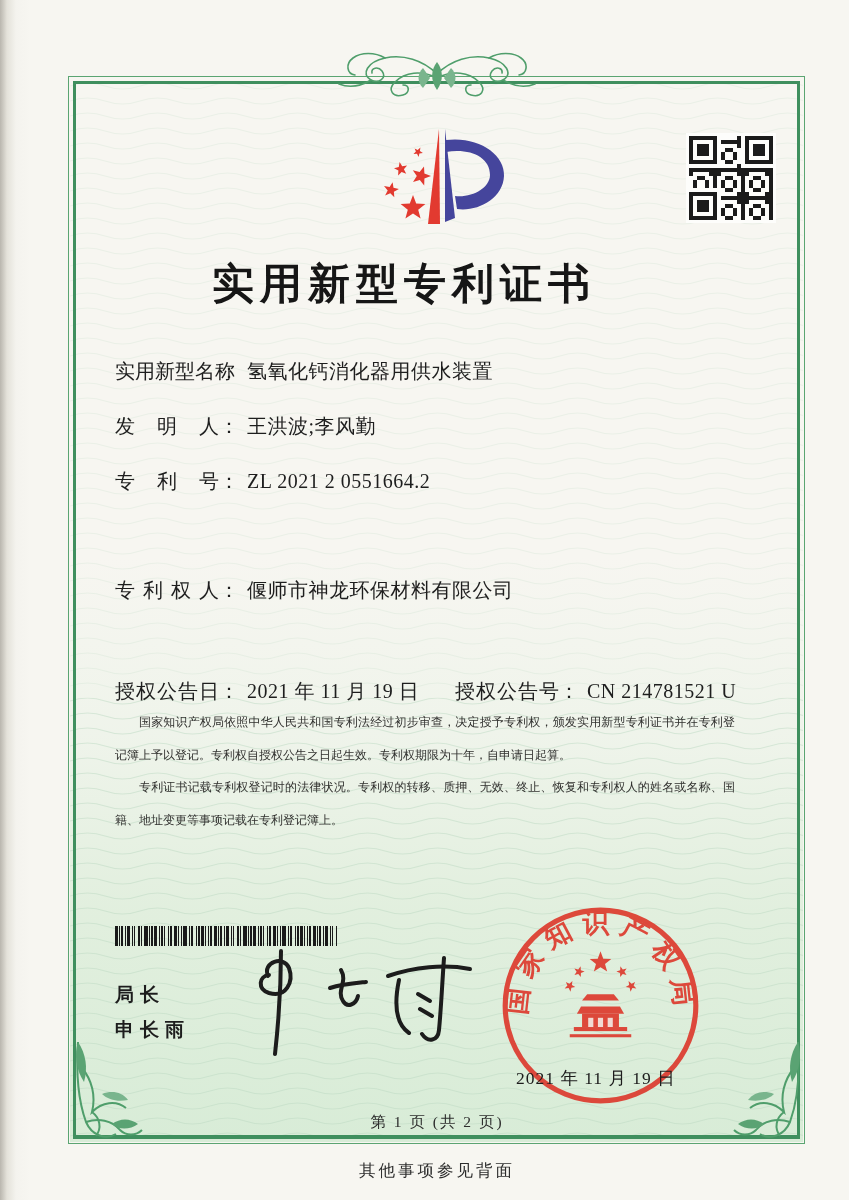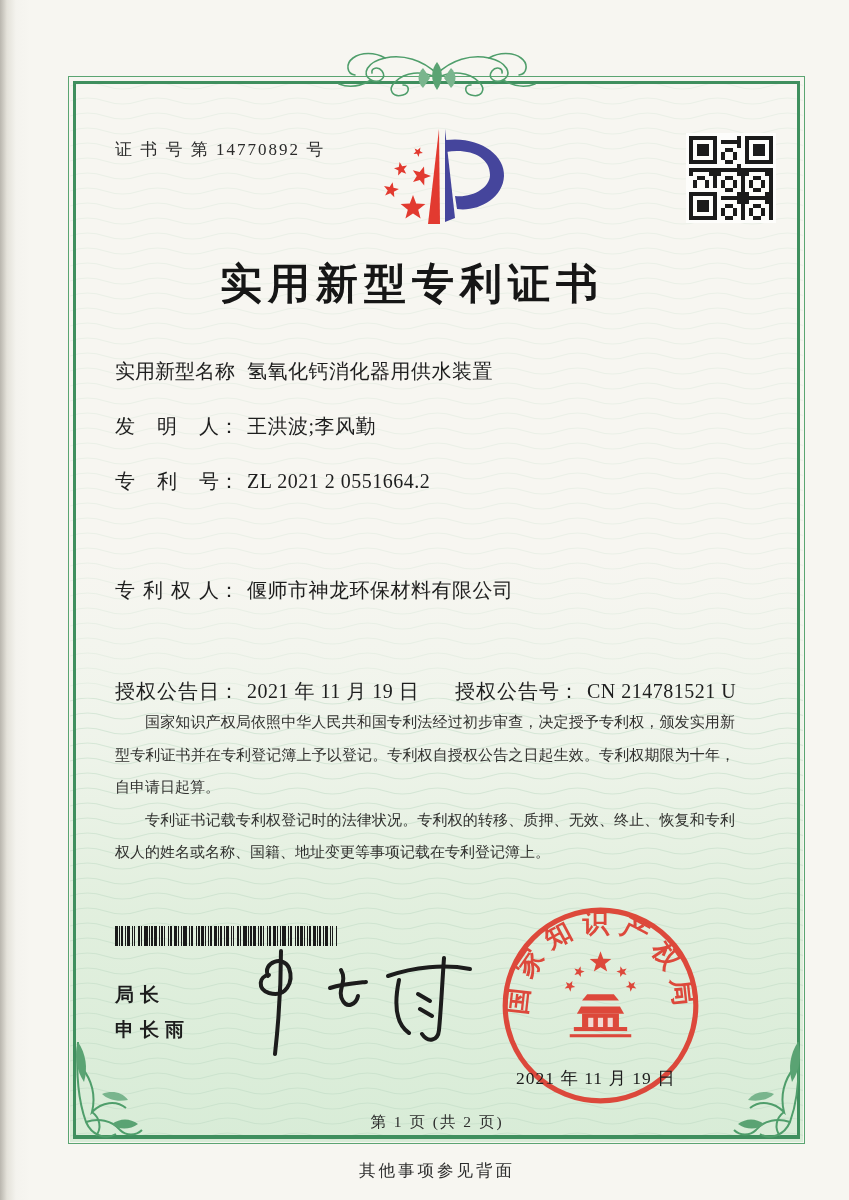--- a/index.html
+++ b/index.html
@@ -34,33 +34,33 @@
   svg.ornament-top { position:absolute; left:327px; top:44px; }
   svg.corner-bl    { position:absolute; left:72px;  top:1038px; }
   svg.corner-br    { position:absolute; left:726px; top:1038px; }
 
   .cert-no { position:absolute; left:115px; top:138px; font-size:17px; letter-spacing:2px; color:#2b2b2b; }
 
   svg.logo { position:absolute; left:366px; top:124px; }
   svg.qr   { position:absolute; left:686px; top:133px; }
 
   .title {
-    position:absolute; left:8px; top:256px; width:808px; text-align:center;
+    position:absolute; left:0; top:256px; width:808px; text-align:center;
     font-size:42px; font-weight:700; letter-spacing:6px; color:#161616;
   }
 
   .frow { position:absolute; left:115px; width:640px; font-size:20px; color:#1e1e1e; white-space:nowrap; }
   .flabel { display:inline-block; width:104px; text-align:justify; text-align-last:justify; vertical-align:bottom; }
   .fcolon { display:inline-block; margin-right:8px; }
   .fvalue { letter-spacing:.5px; }
   .grant-g1 { display:inline-block; width:335px; }
 
   .body-text {
     position:absolute; left:115px; top:706px; width:620px;
-    font-size:15px; line-height:32.5px; color:#30302e;
+    font-size:12px; line-height:32.5px; color:#30302e;
     text-align:justify;
   }
   .body-text p { text-indent:2em; }
 
   svg.barcode { position:absolute; left:115px; top:926px; }
 
   .officer { position:absolute; left:115px; top:982px; font-size:19px; letter-spacing:6px; color:#1d1d1d;font-weight:bold; }
   .officer .name { margin-top:9px; }
 
   svg.signature { position:absolute; left:238px; top:946px; }
@@ -128,21 +128,20 @@
         <path d="M10 30 C20 42 24 58 20 74 C30 64 44 62 54 70"></path>
         <path d="M14 84 C26 80 40 82 48 92 C54 98 64 98 70 92"></path>
         <path d="M20 74 C28 80 30 90 24 98"></path>
       </g>
       <path d="M6 4 C14 16 16 30 12 44 C4 32 2 16 6 4 Z" fill="#5aa373"></path>
       <path d="M30 56 C40 52 50 54 56 62 C46 64 36 62 30 56 Z" fill="#79b58d"></path>
       <path d="M40 86 C48 80 58 80 66 86 C58 92 46 92 40 86 Z" fill="#5aa373"></path>
     </g>
   </svg>
 
-  <div class="cert-no">证 书 号 第 14770892 号</div>
 
   <svg class="logo" width="170" height="122" viewBox="0 0 170 122">
     <path d="M73 5 L62 100 L74 100 Z" fill="#e23a30"></path>
     <path d="M79 5 L79 98 L89 94 Z" fill="#45459c"></path>
     <path d="M80 16 C112 12 139 30 138 52 C137 75 111 88 91 85 L89 72 C106 74 124 64 124 51 C124 33 104 24 80 28 Z" fill="#45459c"></path>
     <g fill="#e23a30">
       <polygon points="47.0,71.0 50.2,79.6 59.4,80.0 52.2,85.7 54.6,94.5 47.0,89.5 39.4,94.5 41.8,85.7 34.6,80.0 43.8,79.6"></polygon>
       <polygon points="58.0,42.4 58.4,49.5 65.0,51.9 58.4,54.4 58.2,61.5 53.8,56.0 47.0,58.0 50.8,52.1 46.8,46.2 53.6,48.0"></polygon>
       <polygon points="33.6,38.1 36.2,42.3 41.1,41.6 37.9,45.3 40.2,49.7 35.6,47.9 32.1,51.4 32.4,46.4 28.0,44.2 32.8,43.0"></polygon>
       <polygon points="26.6,58.2 27.5,63.7 32.9,65.1 27.9,67.7 28.3,73.3 24.3,69.3 19.1,71.4 21.7,66.4 18.0,62.1 23.6,62.9"></polygon>

